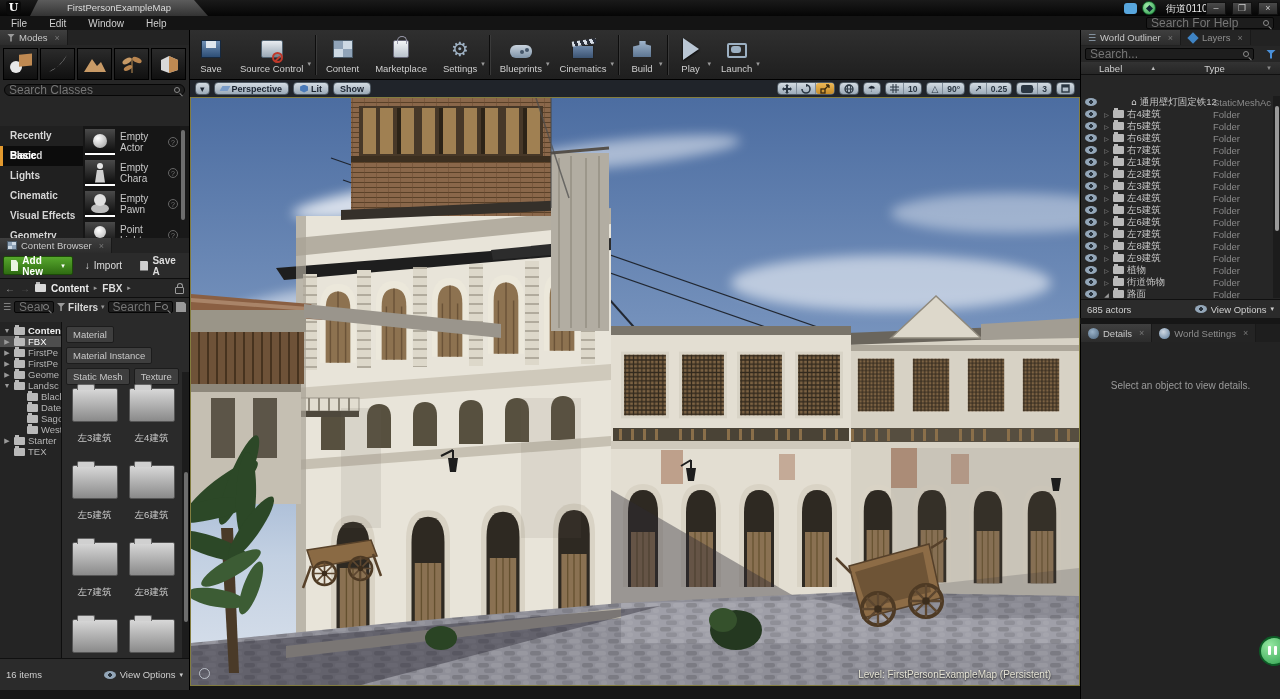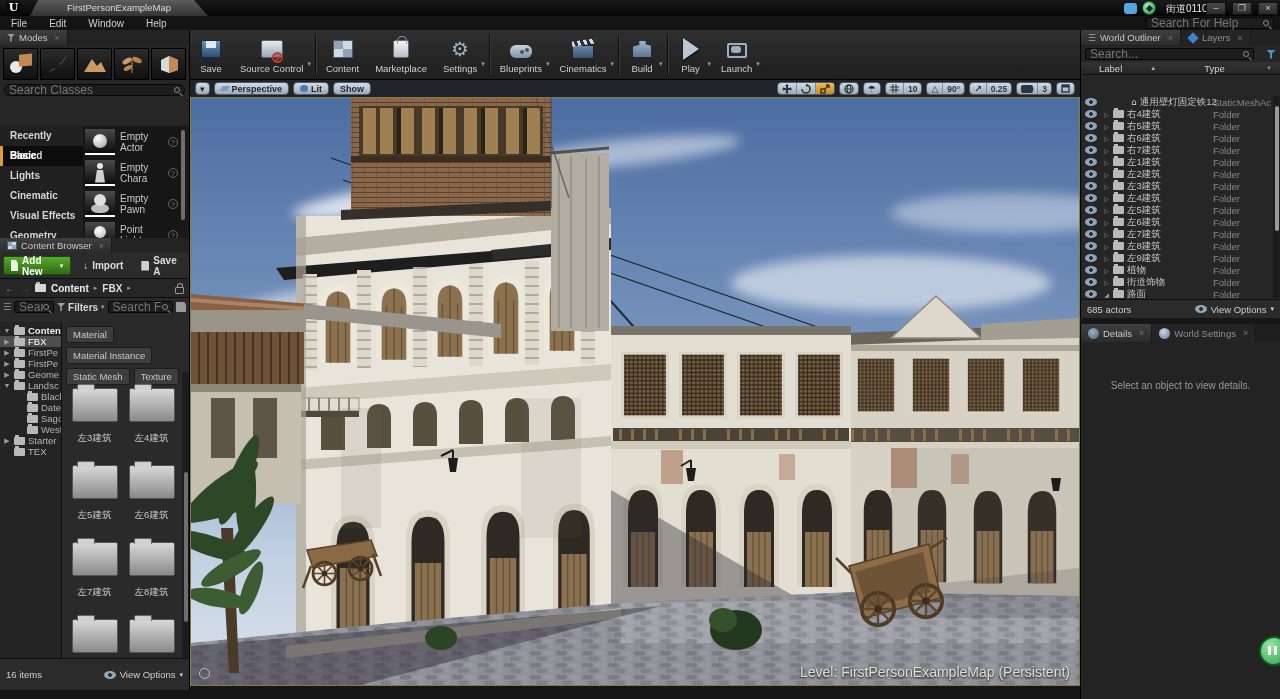--- a/index.html
+++ b/index.html
@@ -68,21 +68,21 @@
 #vptoolbar{position:absolute;left:190px;top:80px;width:890px;height:17px;background:#20242a;display:flex;align-items:center;gap:4px;padding:0 5px}
 .vbtn{height:13px;background:linear-gradient(#d3dbe2,#9cabb9);border:1px solid #4f5a64;border-radius:4px;color:#1b2430;font-size:9px;font-weight:bold;display:flex;align-items:center;gap:3px;padding:0 6px}
 .vbtn .cube{width:8px;height:8px;background:#4a7ab8;clip-path:polygon(50% 0,100% 25%,100% 75%,50% 100%,0 75%,0 25%)}
 .vgroup{height:13px;background:linear-gradient(#d3dbe2,#9cabb9);border:1px solid #4f5a64;border-radius:4px;display:flex;align-items:center}
 .vcell{padding:0 4px;height:100%;display:flex;align-items:center;color:#2a3642;font-size:9px;font-weight:bold;border-right:1px solid #7f8c99}
 .vcell:last-child{border-right:none}
 .vcell.on{background:linear-gradient(#efb956,#c68c28);border-radius:3px}
 .vnum{font-size:8.5px}
 #scene{position:absolute;left:190px;top:97px;width:890px;height:589px;border:1px solid #837d3f;background:#7b97c0}
 #scene svg{display:block;width:100%;height:100%}
-#levellabel{position:absolute;right:9px;bottom:5px;color:#e4e2d4;font-size:14px;text-shadow:0 1px 2px #000}
+#levellabel{position:absolute;right:28px;bottom:5px;color:#e4e2d4;font-size:10px;text-shadow:0 1px 2px #000}
 #compass{position:absolute;left:8px;bottom:6px;width:11px;height:11px;border:1.5px solid #cfd6dd;border-radius:50%;opacity:.8}
 
 #cbrowser{position:absolute;left:0;top:238px;width:190px;height:452px;background:#2a2a2a;border-right:1px solid #000}
 .gbtn{height:19px;background:linear-gradient(#57a82d,#2f6c12);border:1px solid #1c4a08;border-radius:2px;color:#fff;font-weight:bold;font-size:10px;display:flex;align-items:center;gap:4px;padding:0 7px}
 .mbtn{height:19px;display:flex;align-items:center;gap:4px;color:#ddd;font-size:10px;padding:0 6px}
 .pageic{width:9px;height:11px;background:#eaf5e2;clip-path:polygon(0 0,70% 0,100% 30%,100% 100%,0 100%)}
 .floppy{width:10px;height:10px;background:#cfcfcf;clip-path:polygon(0 0,80% 0,100% 20%,100% 100%,0 100%);position:relative}
 .chip{background:#3e3e3e;border:1px solid #1c1c1c;border-radius:2px;color:#c9c9c9;font-size:9.5px;padding:2px 6px}
 .foldico{width:46px;height:34px;background:linear-gradient(#d8d8d8,#8a8a8a);border-radius:2px;position:relative;margin:0 auto;border:1px solid #555}
 .foldico::before{content:"";position:absolute;top:-5px;left:4px;width:16px;height:5px;background:#d0d0d0;border-radius:2px 2px 0 0;border:1px solid #666;border-bottom:none}
@@ -671,21 +671,21 @@
     </div>
   </div>
   <div style="display:flex;align-items:center;gap:6px;padding:3px 3px;background:#2b2b2b">
     <div class="gbtn">
         <span class="pageic"></span>
         <span>Add New</span>
         <span style="font-size:7px">▾</span>
       </div>
     <div class="mbtn">
         <span style="font-weight:bold;color:#ddd">↓</span>
-        <span style="font-weight:bold">Import</span>
+        <span style="font-weight:normal">Import</span>
       </div>
     <div class="mbtn">
         <span class="floppy"></span>
         <span style="font-weight:bold">Save A</span>
       </div>
   </div>
   <div style="display:flex;align-items:center;gap:5px;height:20px;background:#262626;border-top:1px solid #0e0e0e;border-bottom:1px solid #0e0e0e;padding:0 5px">
     <span style="color:#9a9a9a;font-weight:bold">←</span>
     <span style="color:#555;font-weight:bold">→</span>
     <span class="sfold" style="background:#d8d8d8"></span>

